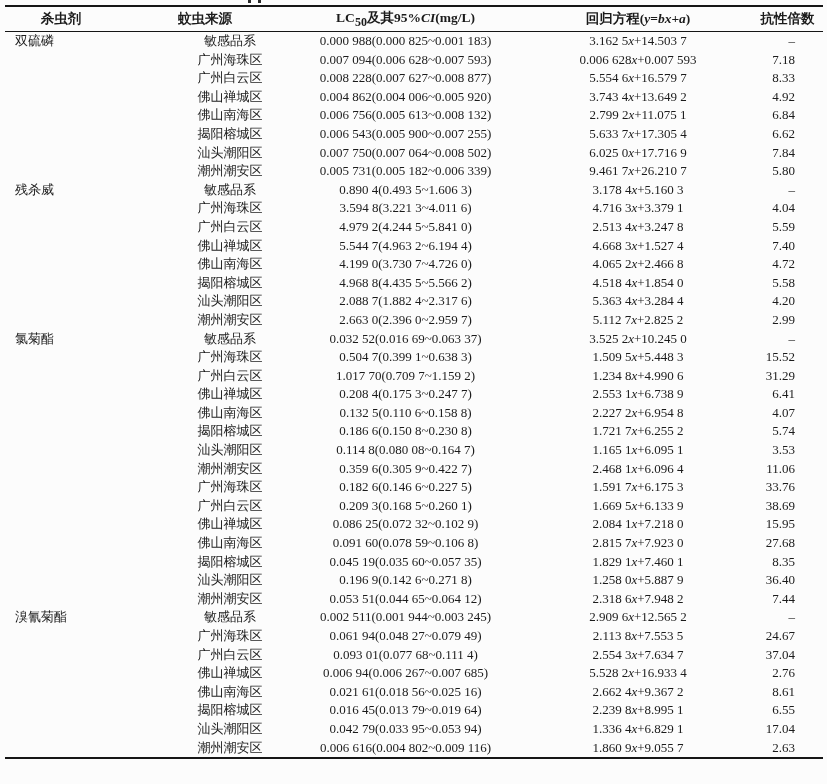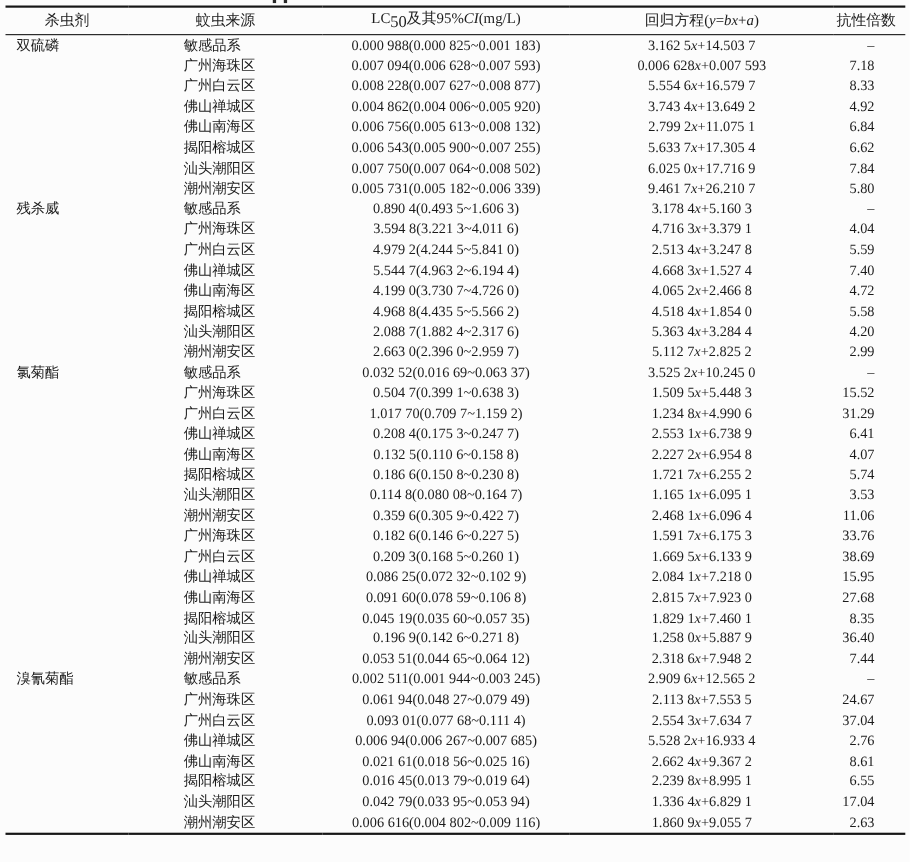--- a/index.html
+++ b/index.html
@@ -21,21 +21,21 @@
   .caption-frag i.m1{left:2px;}
   .caption-frag i.m2{left:12px;}
   table{
     border-collapse:collapse;
     table-layout:fixed;
     width:818px;
     margin:5px 0 0 5px;
     border-top:2.5px solid #161616;
   }
   thead th{
-    font-weight:normal;
+    font-weight:bold;
     font-size:13.5px;
     height:24px;
     text-align:center;
     vertical-align:middle;
     padding:0;
     border-bottom:1.4px solid #161616;
     white-space:nowrap;
   }
   tbody td{
     font-size:13px;
@@ -45,26 +45,26 @@
     white-space:nowrap;
     line-height:18.6px;
   }
   tbody tr:last-child td{border-bottom:2.5px solid #161616;}
   col.c1{width:112px;}
   col.c2{width:176px;}
   col.c3{width:225px;}
   col.c4{width:240px;}
   col.c5{width:65px;}
   td.c1{text-align:left;padding-left:10px;}
-  td.c2{text-align:left;padding-left:50px;}
+  td.c2{text-align:center;padding-left:50px;}
   td.c3{text-align:center;}
   td.c4{text-align:center;}
   td.c5{text-align:right;padding-right:28px;}
   th.c5{padding-right:6px;}
-  sub{font-size:15px;}
+  sub{font-size:12px;}
   i.var{font-style:italic;}
 </style>
 </head>
 <body>
 
 <div class="page">
 
   <div class="caption-frag">
       <i class="m1"></i>
       <i class="m2"></i>

